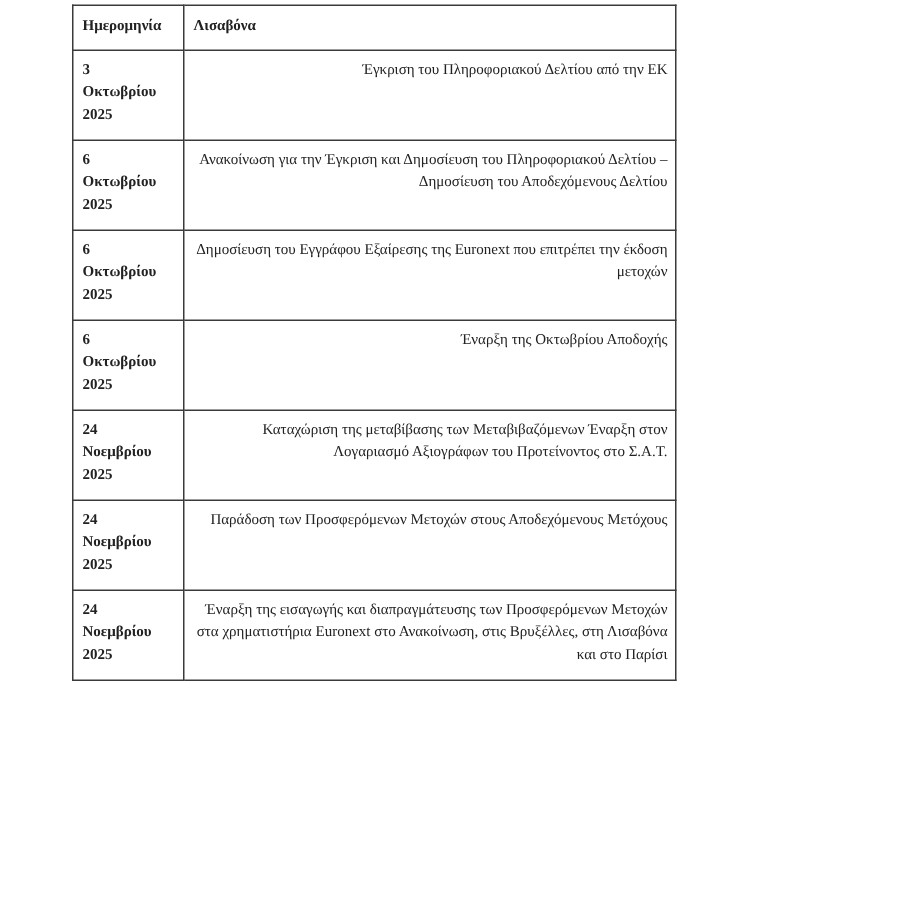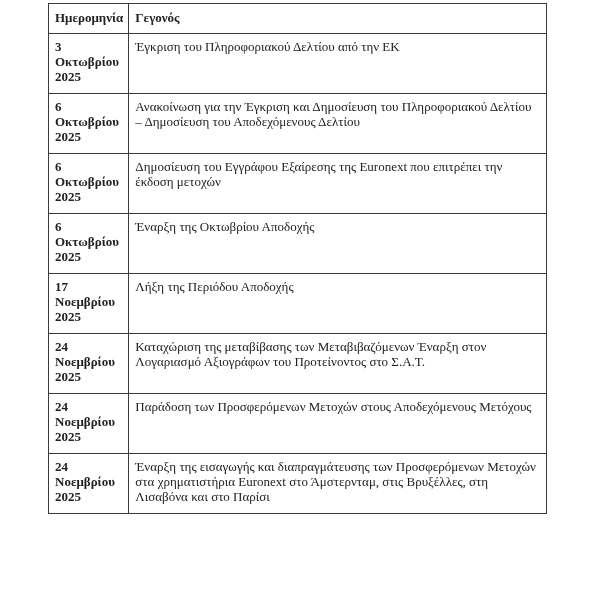--- a/index.html
+++ b/index.html
@@ -1,35 +1,35 @@
 <!DOCTYPE html>
 <html><head>
 <meta charset="utf-8">
 <style>
   html, body { margin:0; padding:0; background:#ffffff; }
   body { width:602px; height:600px; position:relative; overflow:hidden;
          font-family:"Liberation Serif", "DejaVu Serif", serif; color:#222; }
-  table.timeline { position:absolute; left:48px; top:3px; width:499px;
-         border-collapse:collapse; font-size:13px; line-height:15px; }
+  table.timeline { position:absolute; left:48px; top:3px; width:403px;
+         border-collapse:collapse; font-size:10px; line-height:15px; }
   table.timeline th, table.timeline td { border:1.3px solid #3a3a3a; vertical-align:top;
          padding:5px 5px 4px 6px; text-align:left; }
   table.timeline th { font-weight:bold; height:19px; padding-top:6px; }
   th.col-date, td.col-date { width:62px; }
   td.col-date { font-weight:bold; height:50px; }
   td.col-event { text-align:justify; padding-left:6px; padding-right:8px; }
-  td.col-event .txt { display:block; }
+  td.col-event .txt { display:block;text-align:right; }
 </style>
 </head>
 <body>
 
 <table class="timeline">
   <thead>
     <tr>
       <th class="col-date">Ημερομηνία</th>
-      <th class="col-event">Γεγονός</th>
+      <th class="col-event">Λισαβόνα</th>
     </tr>
   </thead>
   <tbody>
     <tr>
       <td class="col-date">
         <div>3</div>
         <div>Οκτωβρίου</div>
         <div>2025</div>
       </td>
       <td class="col-event">
@@ -61,30 +61,20 @@
         <div>6</div>
         <div>Οκτωβρίου</div>
         <div>2025</div>
       </td>
       <td class="col-event">
           <span class="txt">Έναρξη της Οκτωβρίου Αποδοχής</span>
         </td>
     </tr>
     <tr>
       <td class="col-date">
-        <div>17</div>
-        <div>Νοεμβρίου</div>
-        <div>2025</div>
-      </td>
-      <td class="col-event">
-          <span class="txt">Λήξη της Περιόδου Αποδοχής</span>
-        </td>
-    </tr>
-    <tr>
-      <td class="col-date">
         <div>24</div>
         <div>Νοεμβρίου</div>
         <div>2025</div>
       </td>
       <td class="col-event">
           <span class="txt">Καταχώριση της μεταβίβασης των Μεταβιβαζόμενων Έναρξη στον Λογαριασμό Αξιογράφων του Προτείνοντος στο Σ.Α.Τ.</span>
         </td>
     </tr>
     <tr>
       <td class="col-date">
@@ -96,17 +86,17 @@
           <span class="txt">Παράδοση των Προσφερόμενων Μετοχών στους Αποδεχόμενους Μετόχους</span>
         </td>
     </tr>
     <tr>
       <td class="col-date">
         <div>24</div>
         <div>Νοεμβρίου</div>
         <div>2025</div>
       </td>
       <td class="col-event">
-          <span class="txt">Έναρξη της εισαγωγής και διαπραγμάτευσης των Προσφερόμενων Μετοχών στα χρηματιστήρια Euronext στο Άμστερνταμ, στις Βρυξέλλες, στη Λισαβόνα και στο Παρίσι</span>
+          <span class="txt">Έναρξη της εισαγωγής και διαπραγμάτευσης των Προσφερόμενων Μετοχών στα χρηματιστήρια Euronext στο Ανακοίνωση, στις Βρυξέλλες, στη Λισαβόνα και στο Παρίσι</span>
         </td>
     </tr>
   </tbody>
 </table>
 
 </body></html>

